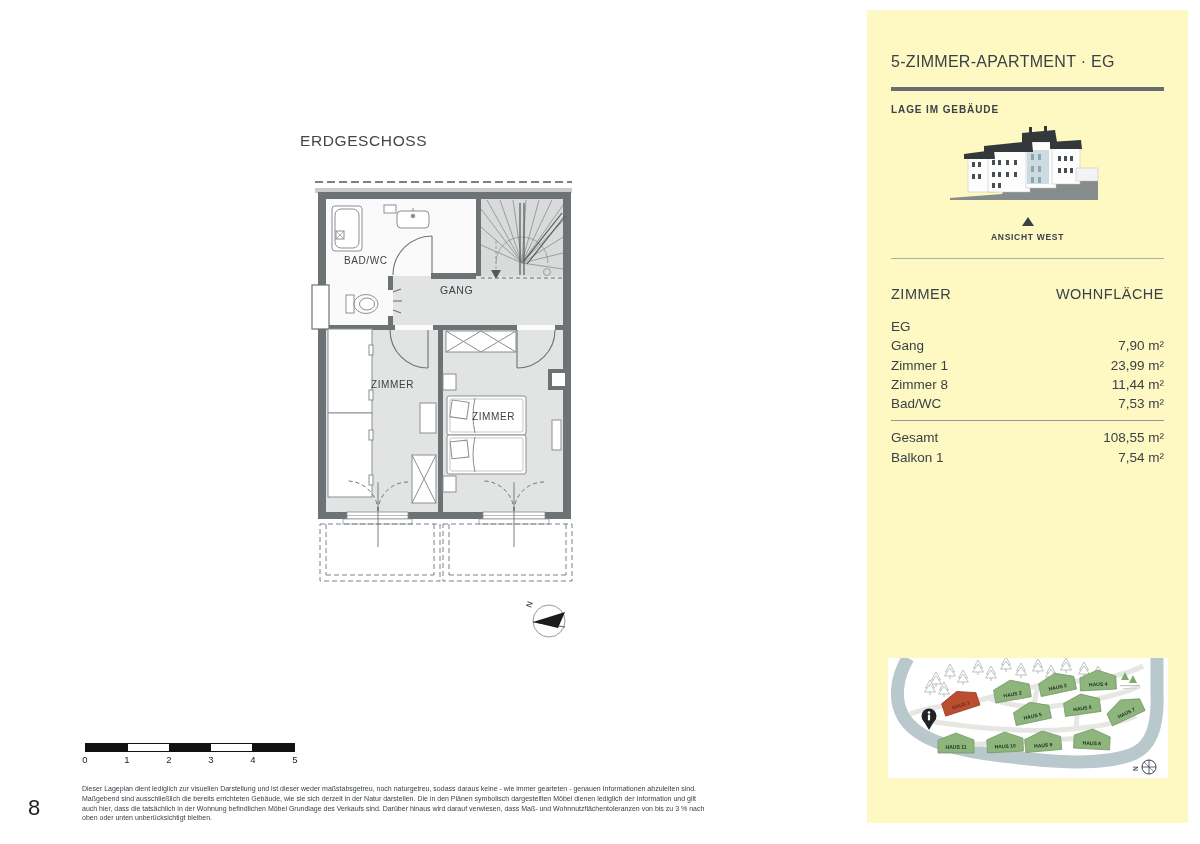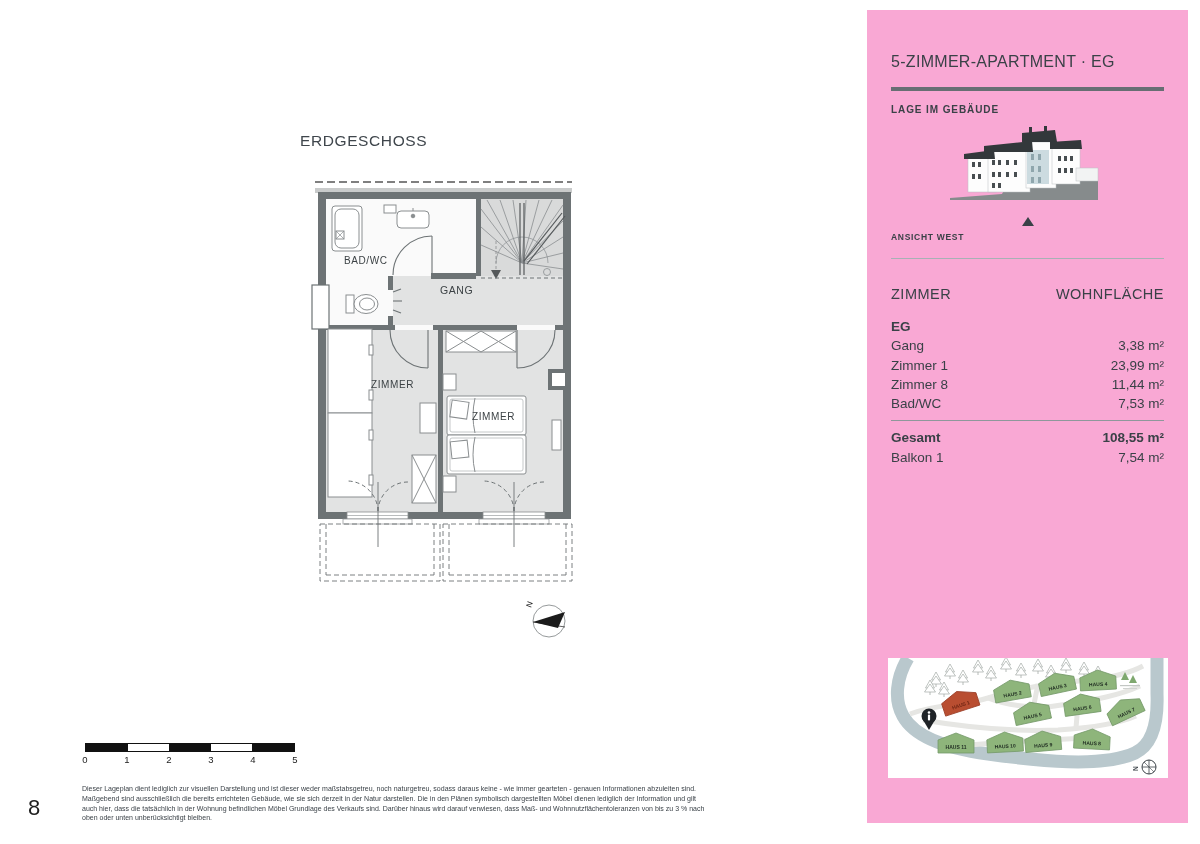--- a/index.html
+++ b/index.html
@@ -16,34 +16,34 @@
   .scalebar{position:absolute;left:85px;top:743px;width:210px;}
   .scalebar .bar{display:flex;height:7px;border:1px solid #111;background:#fff;}
   .scalebar .seg{flex:1;}
   .scalebar .seg.b{background:#111;}
   .scalebar .ticks{position:relative;height:12px;margin-top:2px;font-size:9.5px;color:#222;}
   .scalebar .ticks span{position:absolute;transform:translateX(-50%);}
   .page-number{position:absolute;left:28px;top:795px;font-size:22px;color:#1e1e1e;}
   .disclaimer{position:absolute;left:82px;top:784px;width:720px;font-size:7px;line-height:9.8px;color:#3b4248;}
   .disclaimer div{white-space:nowrap;}
   
-  .sidebar{position:absolute;left:867px;top:10px;width:321px;height:813px;background:#f9a8d4;}
+  .sidebar{position:absolute;left:867px;top:10px;width:321px;height:813px;background:#fef9c3;}
   .sb-inner{padding:0 24px;position:relative;height:100%;}
   .sb-title{padding-top:40px;font-size:16px;line-height:24px;letter-spacing:.3px;color:#3a4147;}
   .rule-thick{margin-top:13px;height:4px;background:#676e73;}
   .lage{margin-top:13px;text-align:left;font-size:10px;font-weight:bold;letter-spacing:.9px;color:#3a4147;}
   .building{display:block;margin:5px auto 0;width:160px;height:90px;}
   .tri-up{width:0;height:0;border-left:6px solid transparent;border-right:6px solid transparent;
     border-bottom:9px solid #3a4147;margin:7px auto 0;}
-  .ansicht{margin-top:6px;font-size:8.5px;font-weight:bold;letter-spacing:.7px;color:#3a4147;}
+  .ansicht{margin-top:6px;text-align:center;font-size:8.5px;font-weight:bold;letter-spacing:.7px;color:#3a4147;}
   .rule-thin{margin-top:16px;height:1px;background:#a7b1b5;}
   .area-table{margin-top:27px;font-size:13.5px;color:#3a4147;}
   .thead{display:flex;justify-content:space-between;font-size:14.5px;letter-spacing:.5px;margin-bottom:15px;}
   .trow{display:flex;justify-content:space-between;line-height:19.3px;}
-  .trow.bold{font-weight:bold;}
+  .trow.bold{font-weight:normal;}
   .tdivider{height:1px;background:#8e979b;margin:7px 0 7px;}
   .sitemap{position:absolute;left:21px;top:648px;width:280px;height:120px;}
 </style>
 </head>
 <body>
 
 <div class="plan-title">ERDGESCHOSS</div>
 
 <svg class="floorplan" viewBox="0 0 300 475">
 
@@ -307,21 +307,21 @@
       <div class="thead">
         <span>ZIMMER</span>
         <span>WOHNFLÄCHE</span>
       </div>
       <div class="trow bold">
         <span>EG</span>
           <span></span>
       </div>
       <div class="trow">
         <span>Gang</span>
-        <span>3,38 m²</span>
+        <span>7,90 m²</span>
       </div>
       <div class="trow">
         <span>Zimmer 1</span>
         <span>23,99 m²</span>
       </div>
       <div class="trow">
         <span>Zimmer 8</span>
         <span>11,44 m²</span>
       </div>
       <div class="trow">

